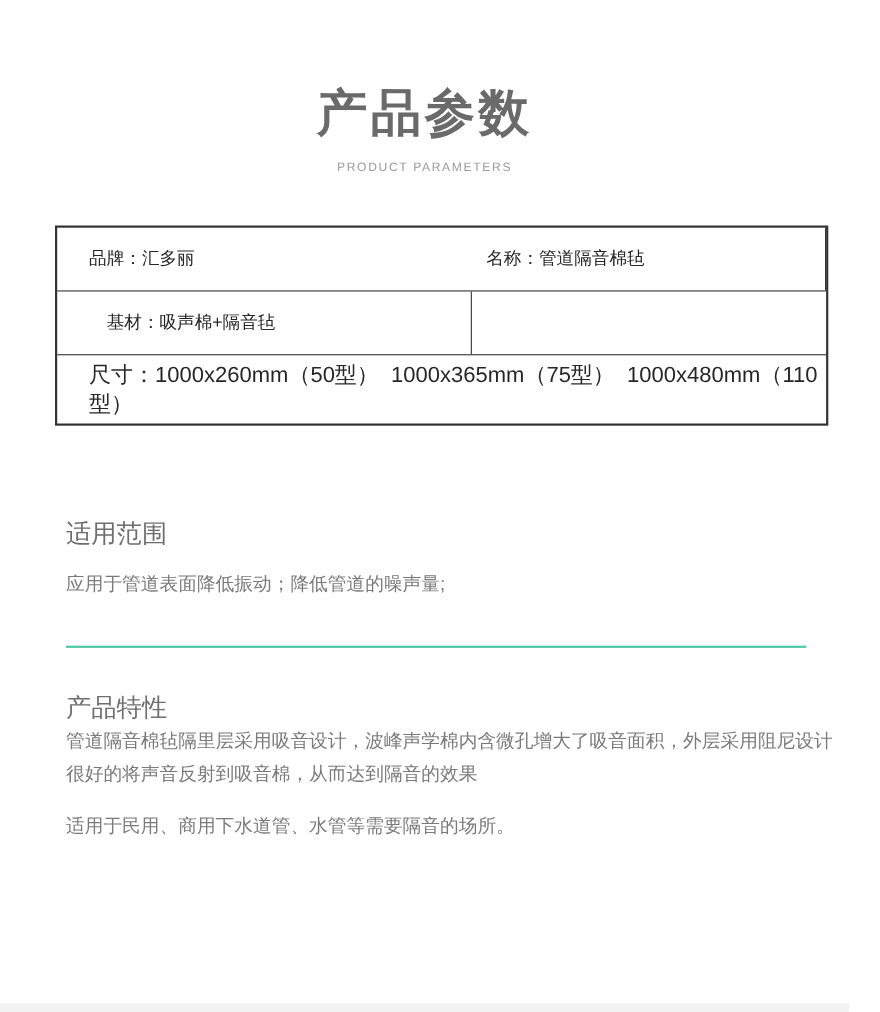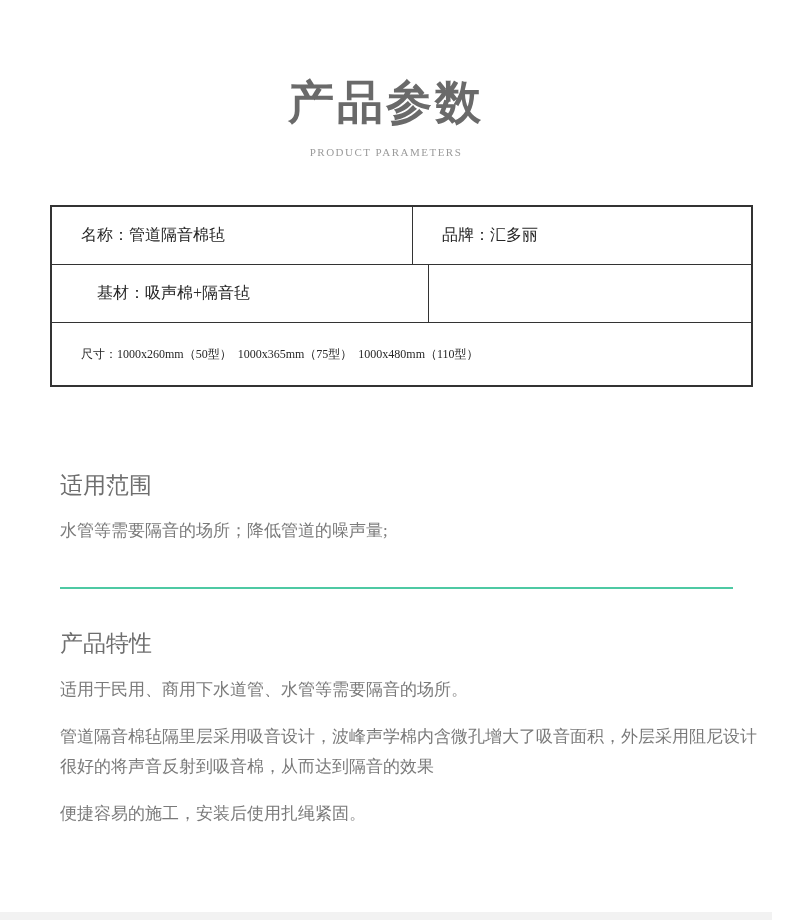--- a/index.html
+++ b/index.html
@@ -1,21 +1,21 @@
 <!DOCTYPE html>
 <html><head>
 <meta charset="utf-8">
 <style>
   html, body { margin: 0; padding: 0; background: #ffffff; }
   .page {
     position: relative;
     width: 772px;
     height: 920px;
     background: #ffffff;
-    font-family: Liberation Serif, serif;
+    font-family: Liberation Sans, sans-serif;
     overflow: hidden;
   }
 
   
   .hdr { padding-top: 72px; text-align: center; }
   .title {
     margin: 0;
     font-size: 46px;
     font-weight: bold;
     color: #6a6a6a;
@@ -46,21 +46,21 @@
     padding-left: 29px;
     font-size: 16px;
     color: #262626;
   }
   .spec-cell.first { border-right: 1px solid #333333; }
   .spec-row-full {
     display: flex;
     align-items: center;
     height: 62px;
     padding-left: 29px;
-    font-size: 12px;
+    font-size: 20px;
     color: #262626;
     white-space: pre-wrap;
   }
 
   
   .section h2 {
     margin: 0;
     font-size: 23px;
     font-weight: normal;
     color: #6e6e6e;
@@ -77,21 +77,21 @@
   .divider {
     position: absolute;
     left: 60px;
     top: 587px;
     width: 673px;
     height: 2px;
     background: #4ec9a3;
   }
 
   .features { position: absolute; left: 60px; top: 628px; width: 700px; }
-  .features h2 { margin-bottom: 16px; }
+  .features h2 { margin-bottom: 0; }
   .features p { margin-bottom: 17px; }
 
   .footer-strip {
     position: absolute;
     left: 0;
     bottom: 0;
     width: 100%;
     height: 8px;
     background: #f2f2f2;
   }
@@ -101,38 +101,37 @@
 
 <div class="page">
 
   <div class="hdr">
     <h1 class="title">产品参数</h1>
     <div class="subtitle">PRODUCT PARAMETERS</div>
   </div>
 
   <div class="spec-table">
     <div class="spec-row">
+      <div class="spec-cell">品牌：汇多丽</div>
       <div class="spec-cell first">名称：管道隔音棉毡</div>
-      <div class="spec-cell">品牌：汇多丽</div>
     </div>
     <div class="spec-row">
       <div class="spec-cell first">基材：吸声棉+隔音毡</div>
     </div>
     <div class="spec-row-full">尺寸：1000x260mm（50型）  1000x365mm（75型）  1000x480mm（110型）</div>
   </div>
 
   <section class="section scope">
     <h2>适用范围</h2>
-    <p>水管等需要隔音的场所；降低管道的噪声量;</p>
+    <p>应用于管道表面降低振动；降低管道的噪声量;</p>
   </section>
 
   <div class="divider"></div>
 
   <section class="section features">
     <h2>产品特性</h2>
+    <p>管道隔音棉毡隔里层采用吸音设计，波峰声学棉内含微孔增大了吸音面积，外层采用阻尼设计很好的将声音反射到吸音棉，从而达到隔音的效果</p>
     <p>适用于民用、商用下水道管、水管等需要隔音的场所。</p>
-    <p>管道隔音棉毡隔里层采用吸音设计，波峰声学棉内含微孔增大了吸音面积，外层采用阻尼设计很好的将声音反射到吸音棉，从而达到隔音的效果</p>
-    <p>便捷容易的施工，安装后使用扎绳紧固。</p>
   </section>
 
   <div class="footer-strip"></div>
 
 </div>
 
 </body></html>

